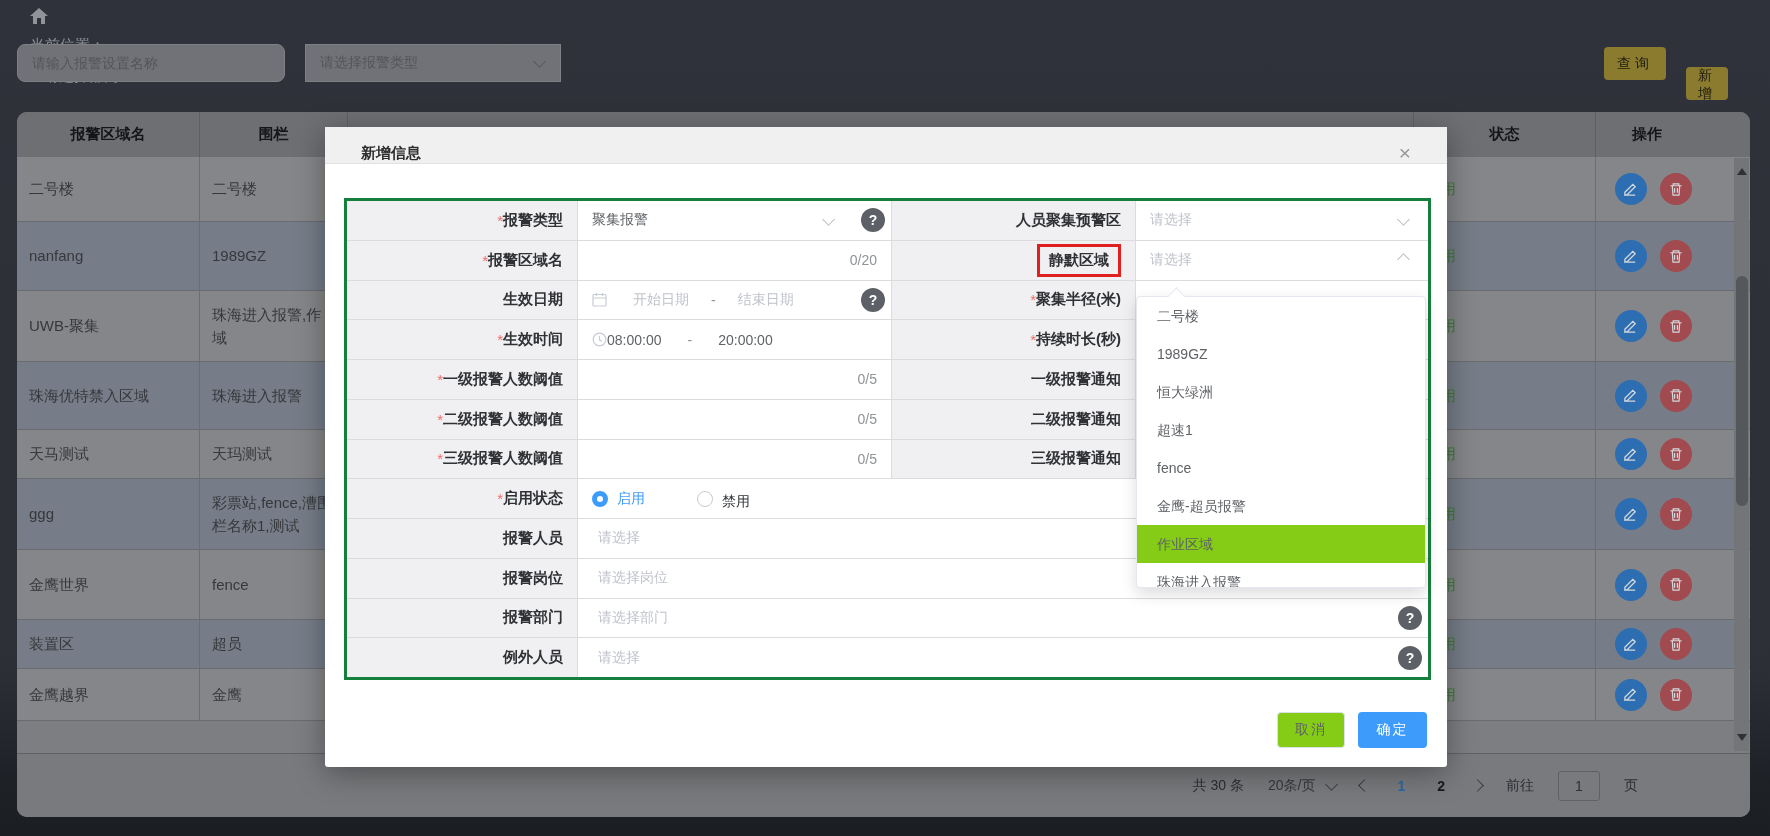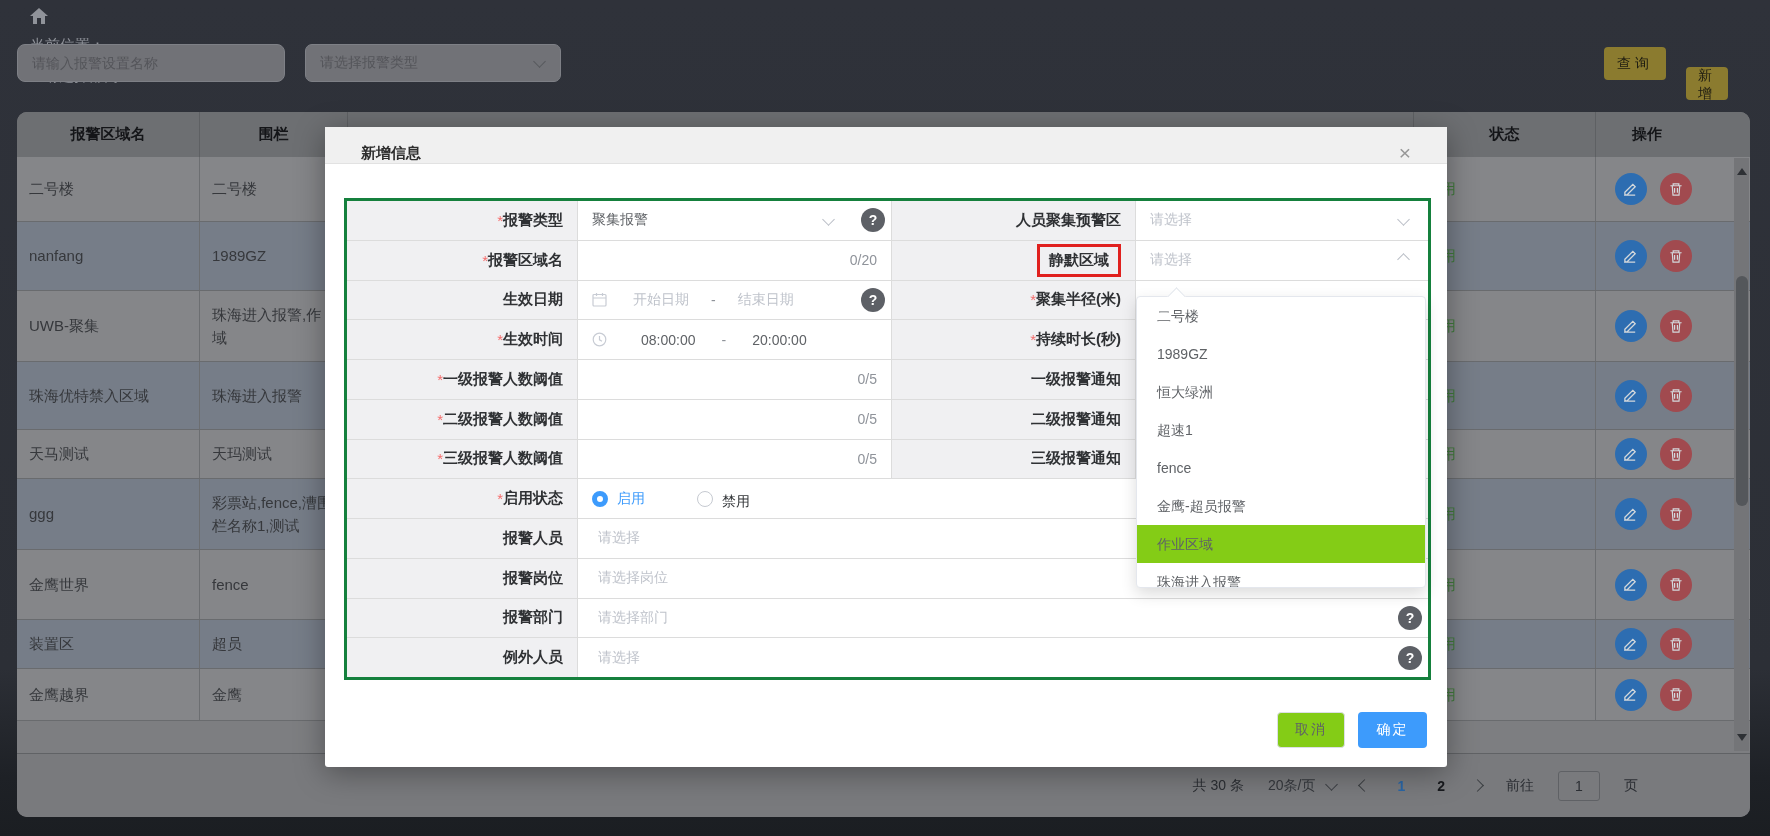--- a/index.html
+++ b/index.html
@@ -8,21 +8,21 @@
        background:linear-gradient(180deg,#2f323a 0%,#2c2f36 80%,#1e2126 93%,#1b1e22 100%);}
   
   .crumb{position:absolute;left:30px;top:8px;display:flex;align-items:flex-start;gap:12px;
          color:#90939a;font-size:15px;flex-direction:column;}
   .crumb .pg{margin-left:14px;}
   .f-input{position:absolute;left:17px;top:44px;width:268px;height:38px;background:#717277;
            border:1px solid #7e8086;border-radius:8px;box-sizing:border-box;
            color:#54555a;font-size:14px;padding:0 14px;font-family:"Liberation Sans",sans-serif;}
   .f-input::placeholder{color:#54555a;}
   .f-select{position:absolute;left:305px;top:44px;width:256px;height:38px;background:#717277;
-            border:1px solid #7e8086;border-radius:7px;box-sizing:border-box;display:flex;
+            border:1px solid #7e8086;border-radius:0;box-sizing:border-box;display:flex;
             align-items:center;color:#54555a;font-size:14px;padding:0 14px;}
   .chev{display:inline-block;width:8px;height:8px;border-right:1.6px solid currentColor;
         border-bottom:1.6px solid currentColor;transform:rotate(45deg);}
   .chev.up{transform:rotate(-135deg);}
   .f-select .chev{position:absolute;right:16px;color:#56585d;margin-top:-3px;}
   .tbtn{position:absolute;top:47px;height:33px;border:none;border-radius:4px;background:#8b7b2f;
         color:#1e1c11;font-size:14px;letter-spacing:4px;padding:0 10px;box-sizing:border-box;
         font-family:"Liberation Sans",sans-serif;}
   #btn-query{left:1604px;width:62px;}
   #btn-add{left:1686px;width:42px;margin-top:20px;}
@@ -405,21 +405,21 @@
 
       <div class="frow">
         <div class="lab req">生效时间</div>
         <div class="fld">
           <span class="mini-ic">
             <svg width="15" height="15" viewBox="0 0 15 15">
                 <circle cx="7.5" cy="7.5" r="6.3" fill="none" stroke="currentColor" stroke-width="1.2"></circle>
                 <path d="M7.5 4 V7.8 L10 9.3" stroke="currentColor" stroke-width="1.2" fill="none"></path>
               </svg>
           </span>
-          <span style="margin-left:34px">08:00:00</span>
+          <span style="">08:00:00</span>
           <span style="margin:0 26px;color:#8f939a">-</span>
           <span>20:00:00</span>
         </div>
         <div class="lab2 req">持续时长(秒)</div>
         <div class="fld2"></div>
       </div>
 
       <div class="frow">
         <div class="lab req">一级报警人数阈值</div>
         <div class="fld">

